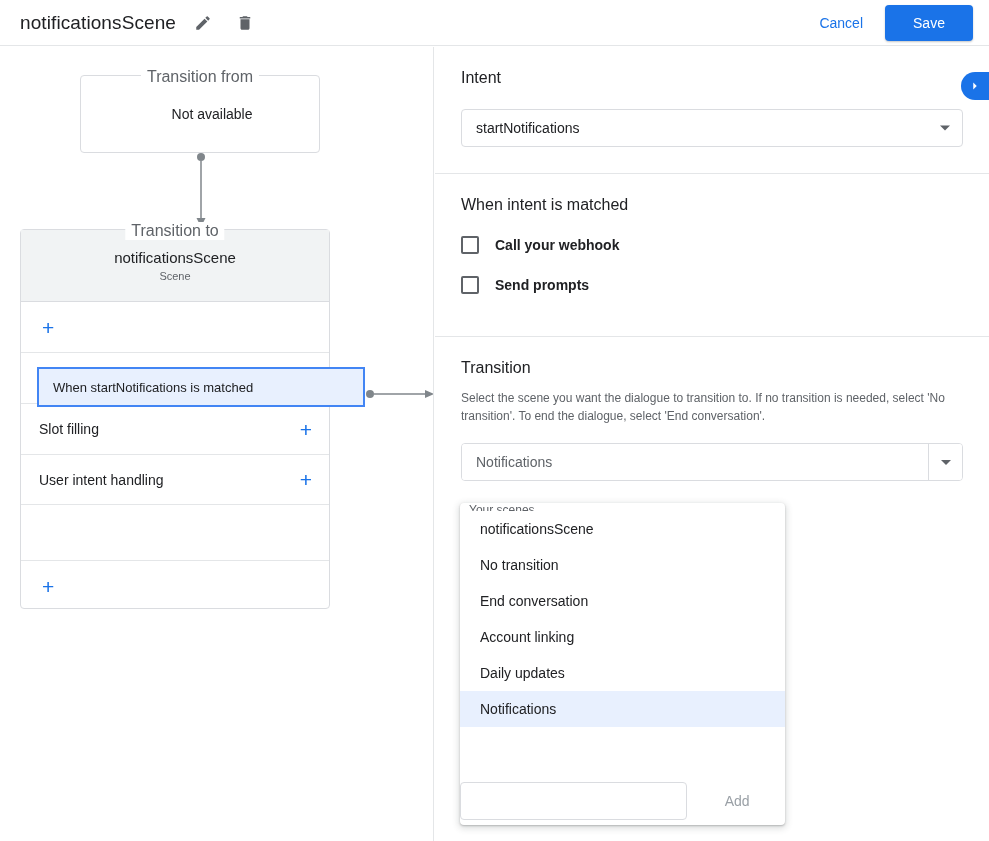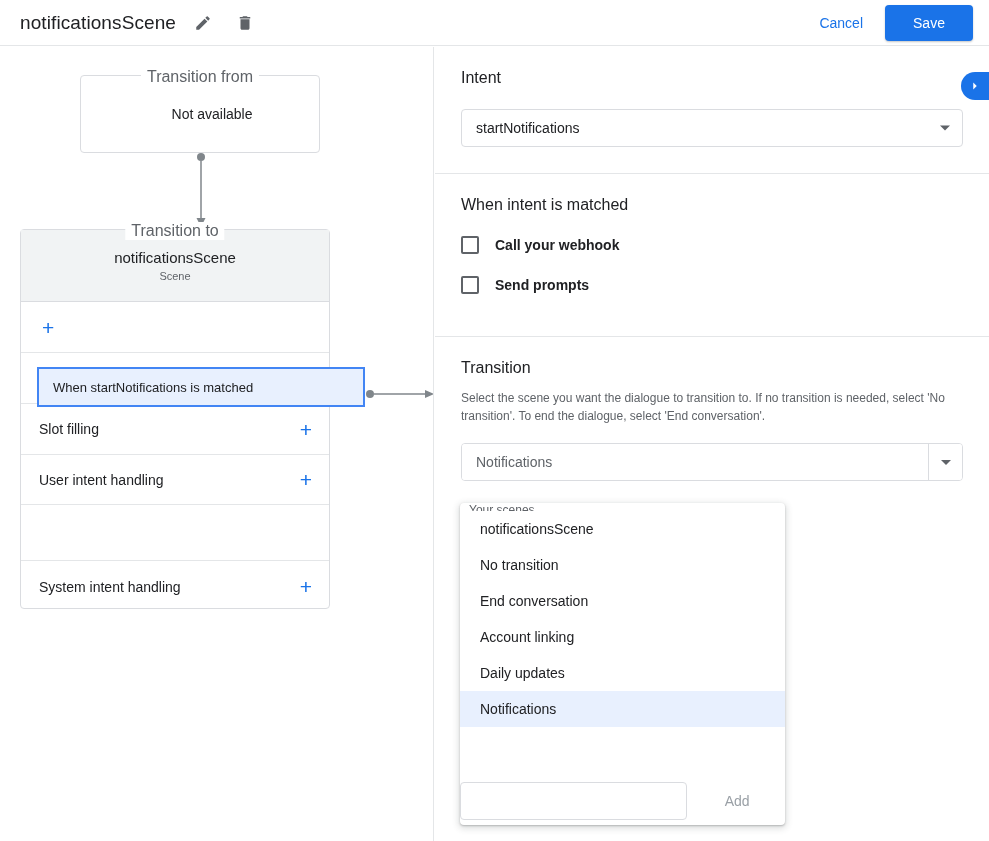--- a/index.html
+++ b/index.html
@@ -390,21 +390,20 @@
       </div>
 
       <div class="scene-row" style="height:50px;">
         <span class="scene-row-label">User intent handling</span>
         <span class="plus-icon">+</span>
       </div>
 
       <div class="scene-row" style="height:56px;"></div>
 
       <div class="scene-row">
-        <span class="scene-row-label">System intent handling</span>
         <span class="plus-icon">+</span>
       </div>
     </div>
 
     <div class="intent-chip">
       <span>When startNotifications is matched</span>
     </div>
 
     <div class="connector">
       <svg width="68" height="8" viewBox="0 0 68 8">

